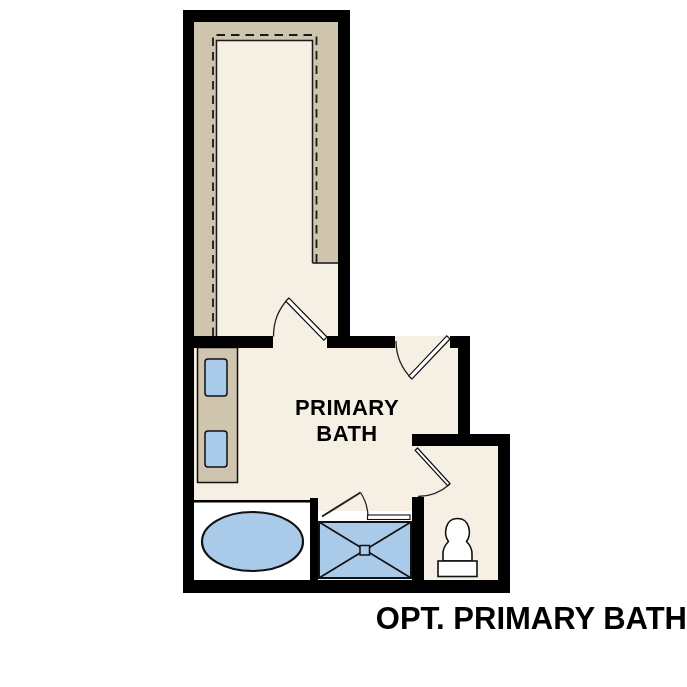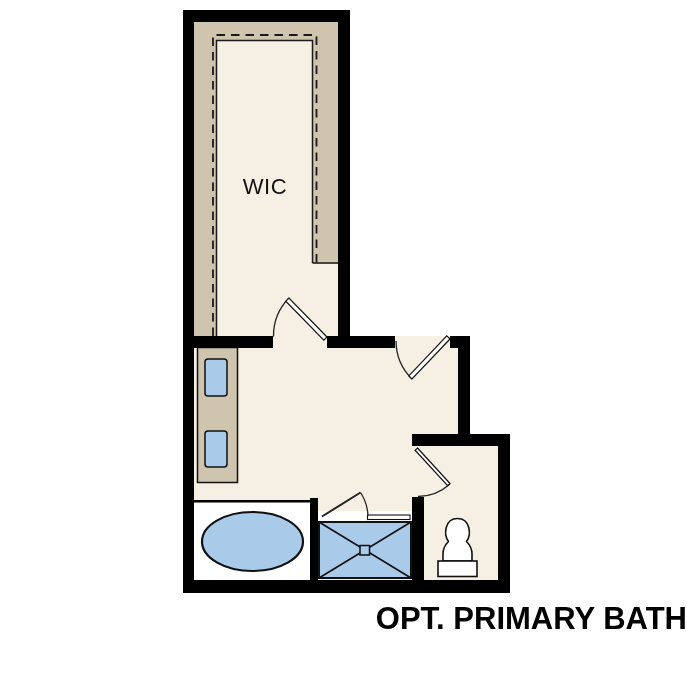--- a/index.html
+++ b/index.html
@@ -117,22 +117,23 @@
       <polygon class="door-leaf" points="327,337 289,298 285.8,301.2 323.8,340.2"></polygon>
 
       <path class="door-arc" d="M 396 341 A 54 54 0 0 0 412 379"></path>
       <polygon class="door-leaf" points="450,339 412,379 408.8,375.9 446.8,335.9"></polygon>
 
       <path class="door-arc" d="M 450 484 A 48.5 48.5 0 0 1 418 496.5"></path>
       <polygon class="door-leaf" points="417.5,448 450,483.5 447.6,485.7 415.1,450.2"></polygon>
     </g>
   </svg>
 
-  <div class="room-label wic-label">WIC</div>
 
   <div class="room-label bath-label">
+    <div>PRIMARY</div>
+    <div>BATH</div>
   </div>
 
   <div class="caption">
     <div>OPT. PRIMARY BATH</div>
   </div>
 
 </div>
 
 </body></html>

